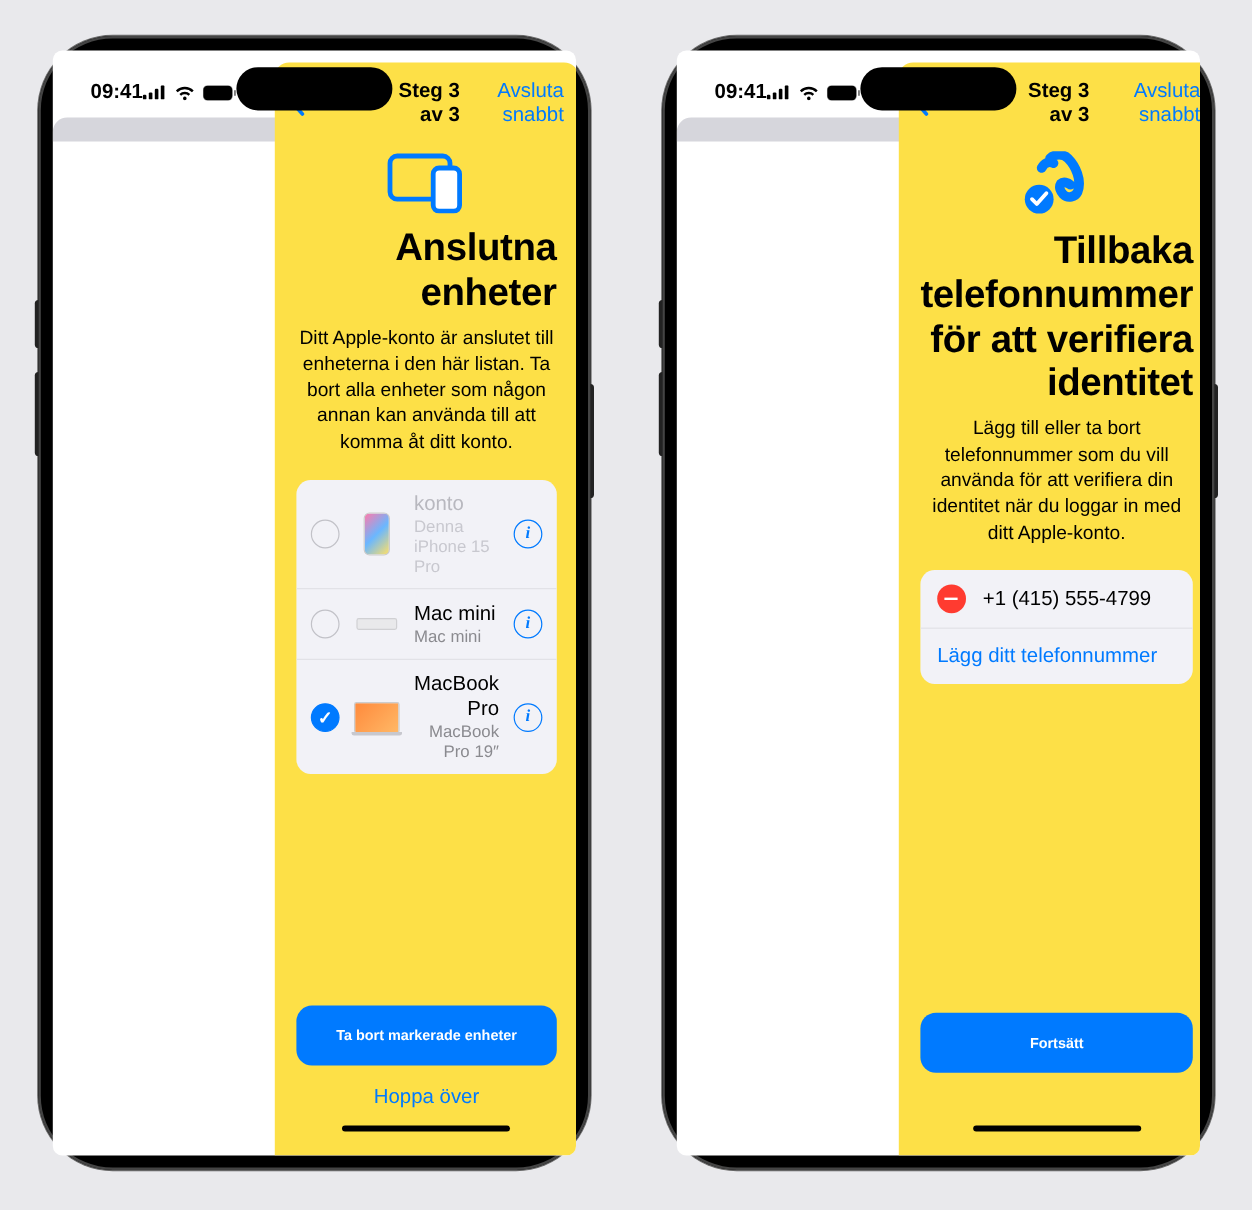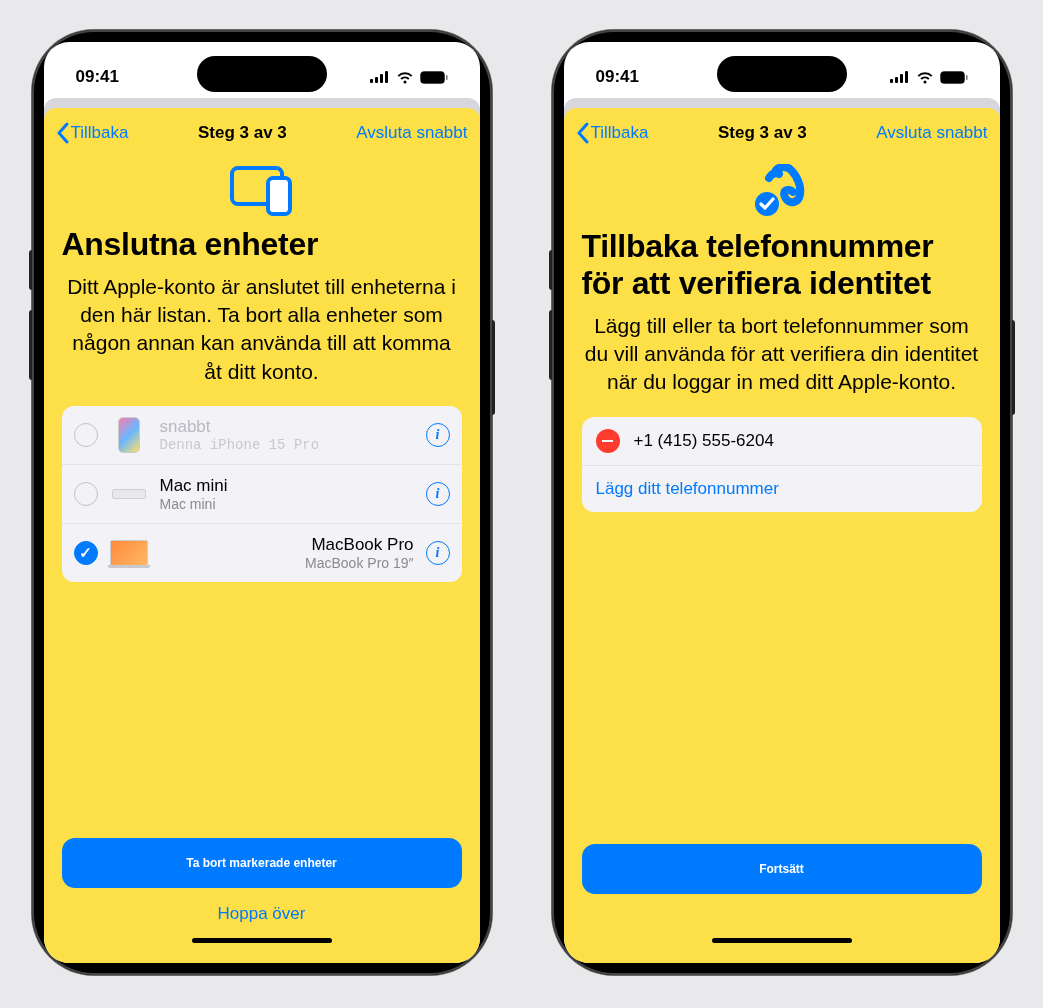--- a/index.html
+++ b/index.html
@@ -36,25 +36,25 @@
   }
   .phone .rbtn {
     position: absolute;
     right: -3px; top: 290px;
     width: 3px; height: 95px;
     background: #222; border-radius: 0 4px 4px 0;
   }
   .screen {
     width: 100%; height: 100%;
     background: #fff;
-    border-radius: 25px;
+    border-radius: 8px;
     overflow: hidden;
     position: relative;
     display: flex;
-    flex-direction: column;
+    flex-direction: row;
   }
   .island {
     position: absolute;
     top: 14px; left: 50%;
     transform: translateX(-50%);
     width: 130px; height: 36px;
     background: #000;
     border-radius: 20px;
     z-index: 10;
   }
@@ -101,30 +101,30 @@
   }
   .nav-step { font-weight: 600; color: #000; text-align: right; }
   .nav-quit { color: #007aff; cursor: pointer; text-align: right; }
   .content {
     flex: 1;
     padding: 8px 18px 0;
     overflow: hidden;
   }
   .hero-icon { display: flex; justify-content: center; margin: 4px 0 10px; }
   .title {
-    text-align: left;
+    text-align: right;
     font-size: 32px;
     font-weight: 700;
     line-height: 1.15;
     margin-bottom: 10px;
     letter-spacing: -0.3px;
   }
   .desc {
     text-align: center;
-    font-size: 21px;
+    font-size: 16px;
     line-height: 1.35;
     color: #000;
     margin-bottom: 20px;
     padding: 0 2px;
   }
   .list {
     background: #f2f2f7;
     border-radius: 12px;
     overflow: hidden;
   }
@@ -180,21 +180,21 @@
   }
   .thumb-mbp::after {
     content: "";
     position: absolute; left: -3px; right: -3px; bottom: -3px;
     height: 3px; background: #c8c8ce; border-radius: 0 0 2px 2px;
   }
   .row-text { flex: 1; min-width: 0; }
   .row-title { font-size: 17px; color: #000; line-height: 1.2; }
   .row-sub { font-size: 14px; color: #8a8a8f; line-height: 1.2; }
   .row.disabled .row-title { color: #b8b8bf; }
-  .row.disabled .row-sub { color: #c8c8cf; font-family: Liberation Mono, monospace; }
+  .row.disabled .row-sub { color: #c8c8cf; }
   .info-btn {
     width: 24px; height: 24px;
     border: 1.8px solid #007aff;
     border-radius: 50%;
     color: #007aff;
     display: flex; align-items: center; justify-content: center;
     font-family: Georgia, serif;
     font-style: italic;
     font-weight: 700;
     font-size: 14px;
@@ -305,21 +305,21 @@
         </div>
         <h1 class="title">Anslutna enheter</h1>
         <p class="desc">Ditt Apple-konto är anslutet till enheterna i den här listan. Ta bort alla enheter som någon annan kan använda till att komma åt ditt konto.</p>
         <div class="list">
           <div class="row disabled">
             <div class="radio"></div>
             <div class="device-thumb">
                 <div class="thumb-iphone"></div>
               </div>
             <div class="row-text">
-              <div class="row-title">snabbt</div>
+              <div class="row-title">konto</div>
               <div class="row-sub">Denna iPhone 15 Pro</div>
             </div>
             <div class="info-btn">i</div>
           </div>
           <div class="row">
             <div class="radio"></div>
             <div class="device-thumb">
                 <div class="thumb-macmini"></div>
               </div>
             <div class="row-text">
@@ -392,21 +392,21 @@
             <path d="M30 10 C26 8, 22 10, 20 14" fill="#007aff" stroke="#007aff" stroke-width="8" stroke-linecap="round"></path>
             <circle cx="18" cy="40" r="12" fill="#007aff"></circle>
             <path d="M12 40 L16 44 L24 35" stroke="#fff" stroke-width="3.2" fill="none" stroke-linecap="round" stroke-linejoin="round"></path>
           </svg>
         </div>
         <h1 class="title">Tillbaka telefonnummer för att verifiera identitet</h1>
         <p class="desc">Lägg till eller ta bort telefonnummer som du vill använda för att verifiera din identitet när du loggar in med ditt Apple-konto.</p>
         <div class="list">
           <div class="phone-row">
             <div class="remove-btn"></div>
-            <div class="phone-number">+1 (415) 555-6204</div>
+            <div class="phone-number">+1 (415) 555-4799</div>
           </div>
           <div class="link-row">Lägg ditt telefonnummer</div>
         </div>
       </div>
       <div class="footer">
         <button class="primary-btn">Fortsätt</button>
         <div style="height:40px"></div>
         <div class="home-ind"></div>
       </div>
     </div>

